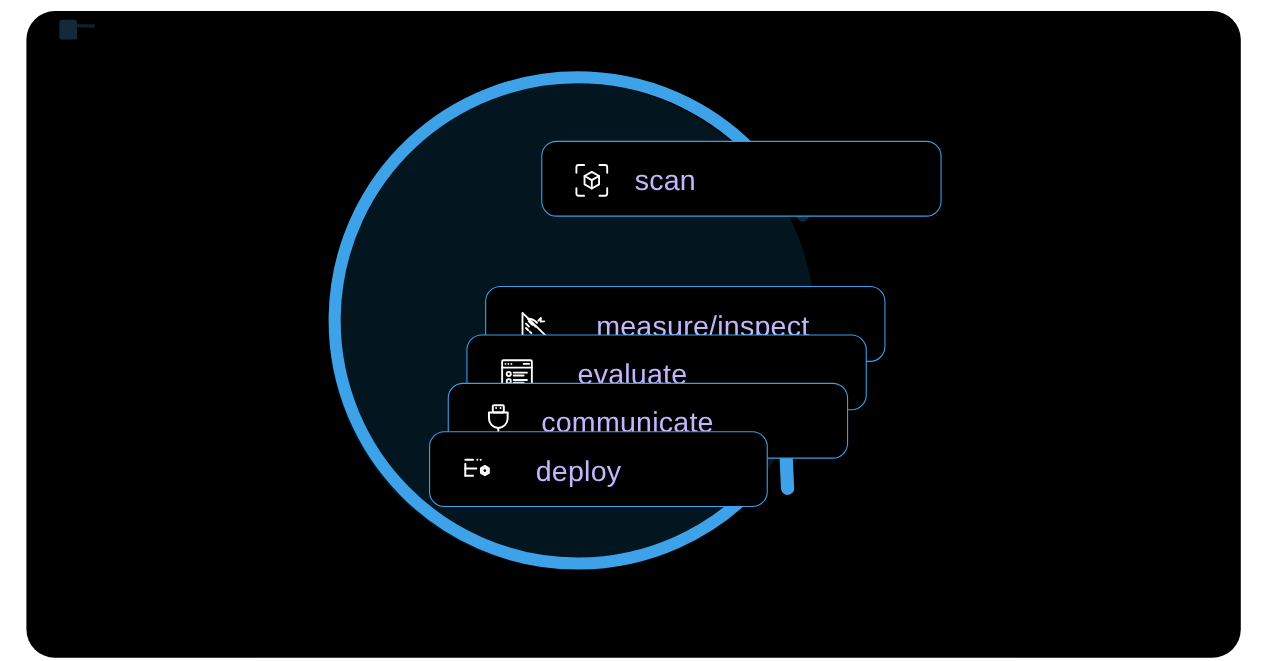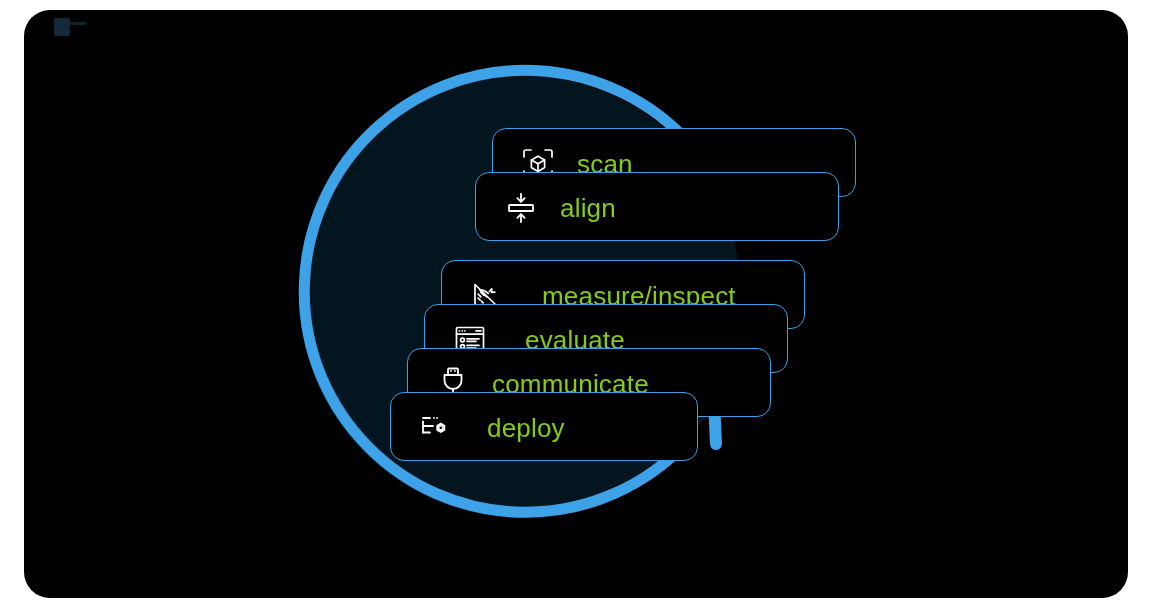--- a/index.html
+++ b/index.html
@@ -80,21 +80,21 @@
     width: 34px;
     height: 34px;
     color: #ffffff;
   }
   .card .ico svg { display:block; width:34px; height:34px; }
   .card .lbl {
     position: absolute;
     font-size: 26px;
     font-weight: 400;
     letter-spacing: 0.2px;
-    color: #84cc16;
+    color: #c4b5fd;
     white-space: nowrap;
     line-height: 1;
   }
 </style>
 </head>
 <body>
 
 <div id="stage">
   <div id="canvas">
 
@@ -131,32 +131,20 @@
           <path d="M31 24v5a2 2 0 0 1-2 2h-5"></path>
           <path d="M10 31H5a2 2 0 0 1-2-2v-5"></path>
           <path d="M17 9.2l6.6 3.8v7.6L17 24.4l-6.6-3.8V13z"></path>
           <path d="M10.4 13L17 16.8 23.6 13"></path>
           <path d="M17 16.8v7.6"></path>
         </svg>
       </span>
       <span class="lbl" style="left:84px; top:22px;">scan</span>
     </div>
 
-    <div class="card" style="left:451px; top:162px; width:364px; z-index:20;">
-      <span class="ico" style="left:28px; top:18px;">
-        <svg viewBox="0 0 34 34" fill="none" stroke="#ffffff" stroke-width="1.8" stroke-linecap="round" stroke-linejoin="round">
-          <path d="M17 3v7.5"></path>
-          <path d="M13.4 7.2 17 10.8 20.6 7.2"></path>
-          <rect x="5" y="14" width="24" height="6" rx="0.6"></rect>
-          <path d="M17 31v-7.5"></path>
-          <path d="M13.4 26.8 17 23.2 20.6 26.8"></path>
-        </svg>
-      </span>
-      <span class="lbl" style="left:84px; top:22px;">align</span>
-    </div>
 
 
     <div class="card" style="left:400px; top:294px; width:364px; z-index:50;">
       <span class="ico" style="left:28px; top:18px;">
         <svg viewBox="0 0 34 34" fill="none" stroke="#ffffff" stroke-width="1.7" stroke-linecap="round" stroke-linejoin="round">
           <rect x="3.5" y="4.5" width="27" height="25" rx="1.2"></rect>
           <path d="M3.5 11.2h27"></path>
           <path d="M6.5 7.8h0.01M9.2 7.8h0.01M11.9 7.8h0.01"></path>
           <path d="M23 7.8h5"></path>
           <circle cx="9.5" cy="17" r="1.9"></circle>

